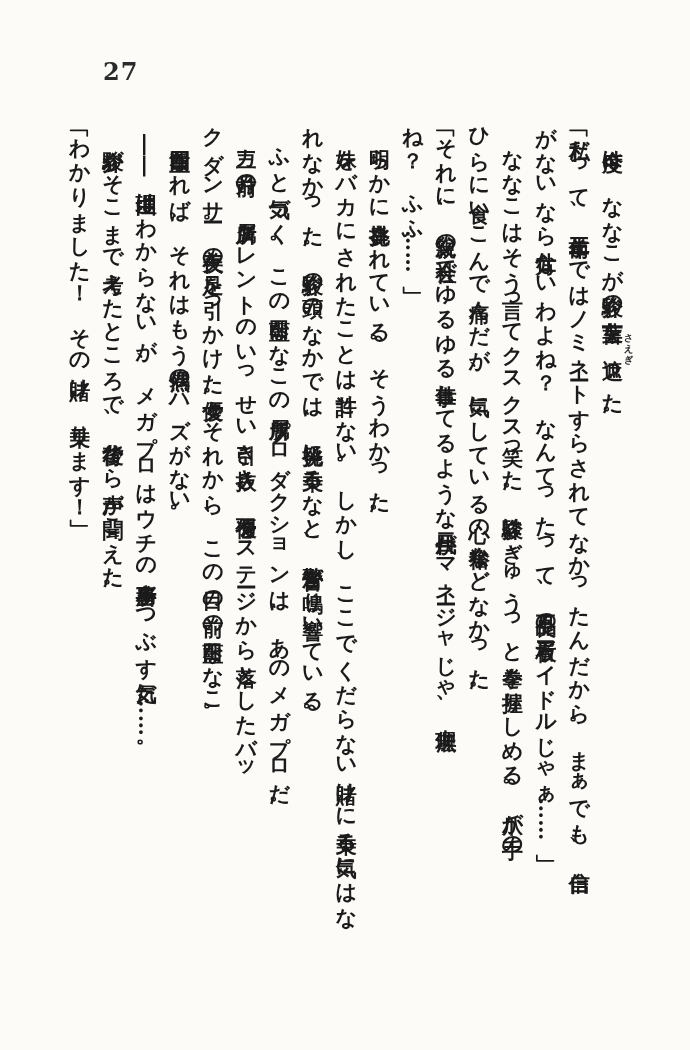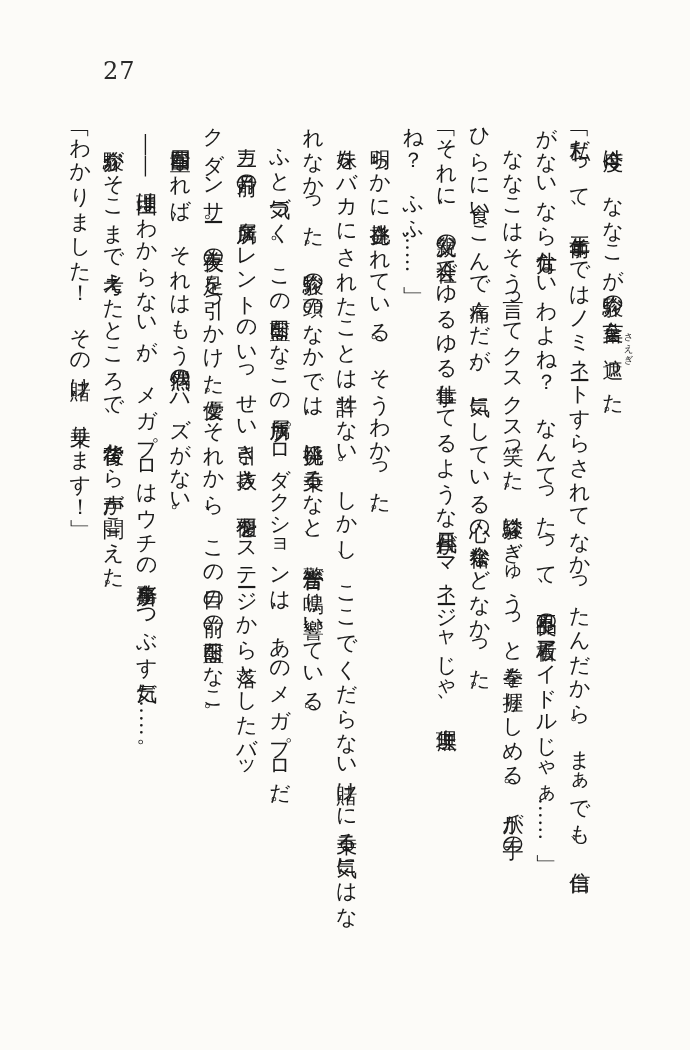--- a/index.html
+++ b/index.html
@@ -11,20 +11,21 @@
     height: 1050px;
     background: #fcfbf8;
     overflow: hidden;
     position: relative;
     font-family: "DejaVu Serif", "Liberation Serif", serif;
   }
   .page {
     position: absolute;
     inset: 0;
     background: #fcfbf8;
+    font-weight: bold;
   }
   .page-number {
     position: absolute;
     top: 57px;
     left: 103px;
     font-size: 24px;
     color: #2a2a2a;
     letter-spacing: 1px;
     font-family: "DejaVu Serif", "Liberation Serif", serif;
   }

